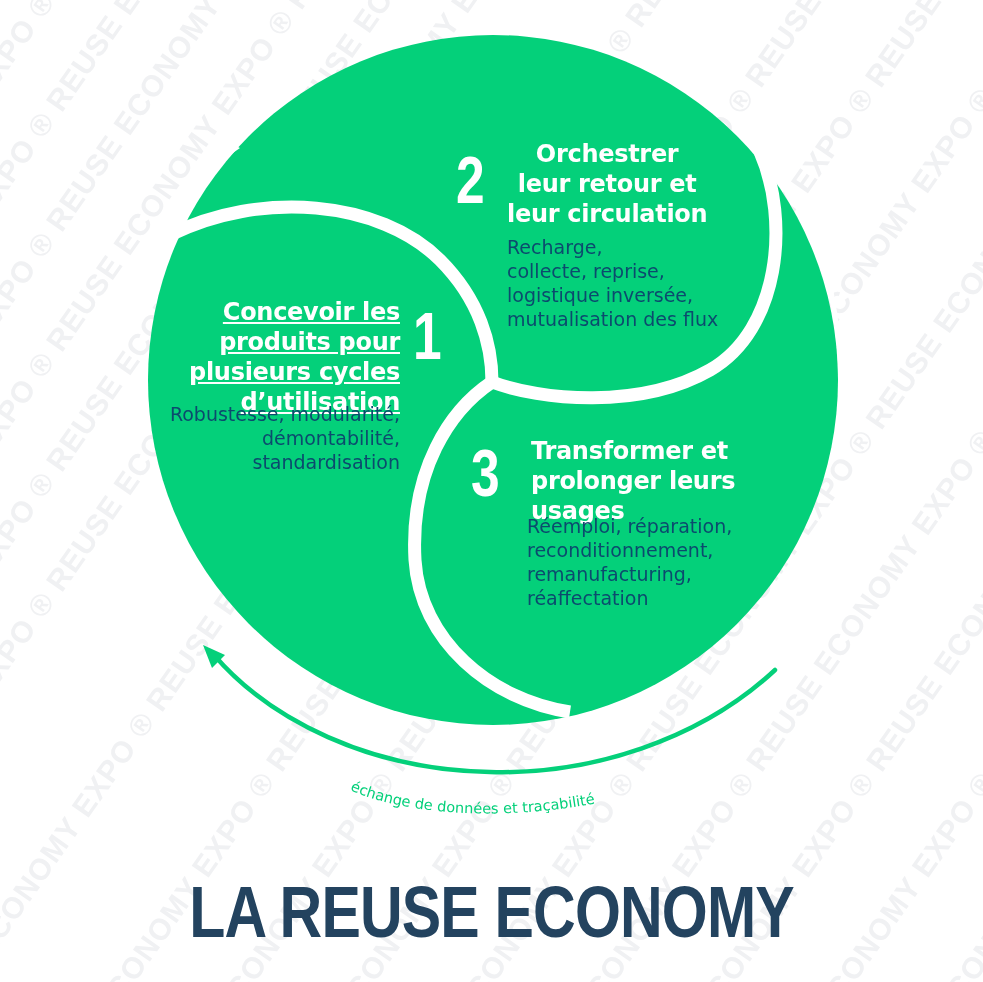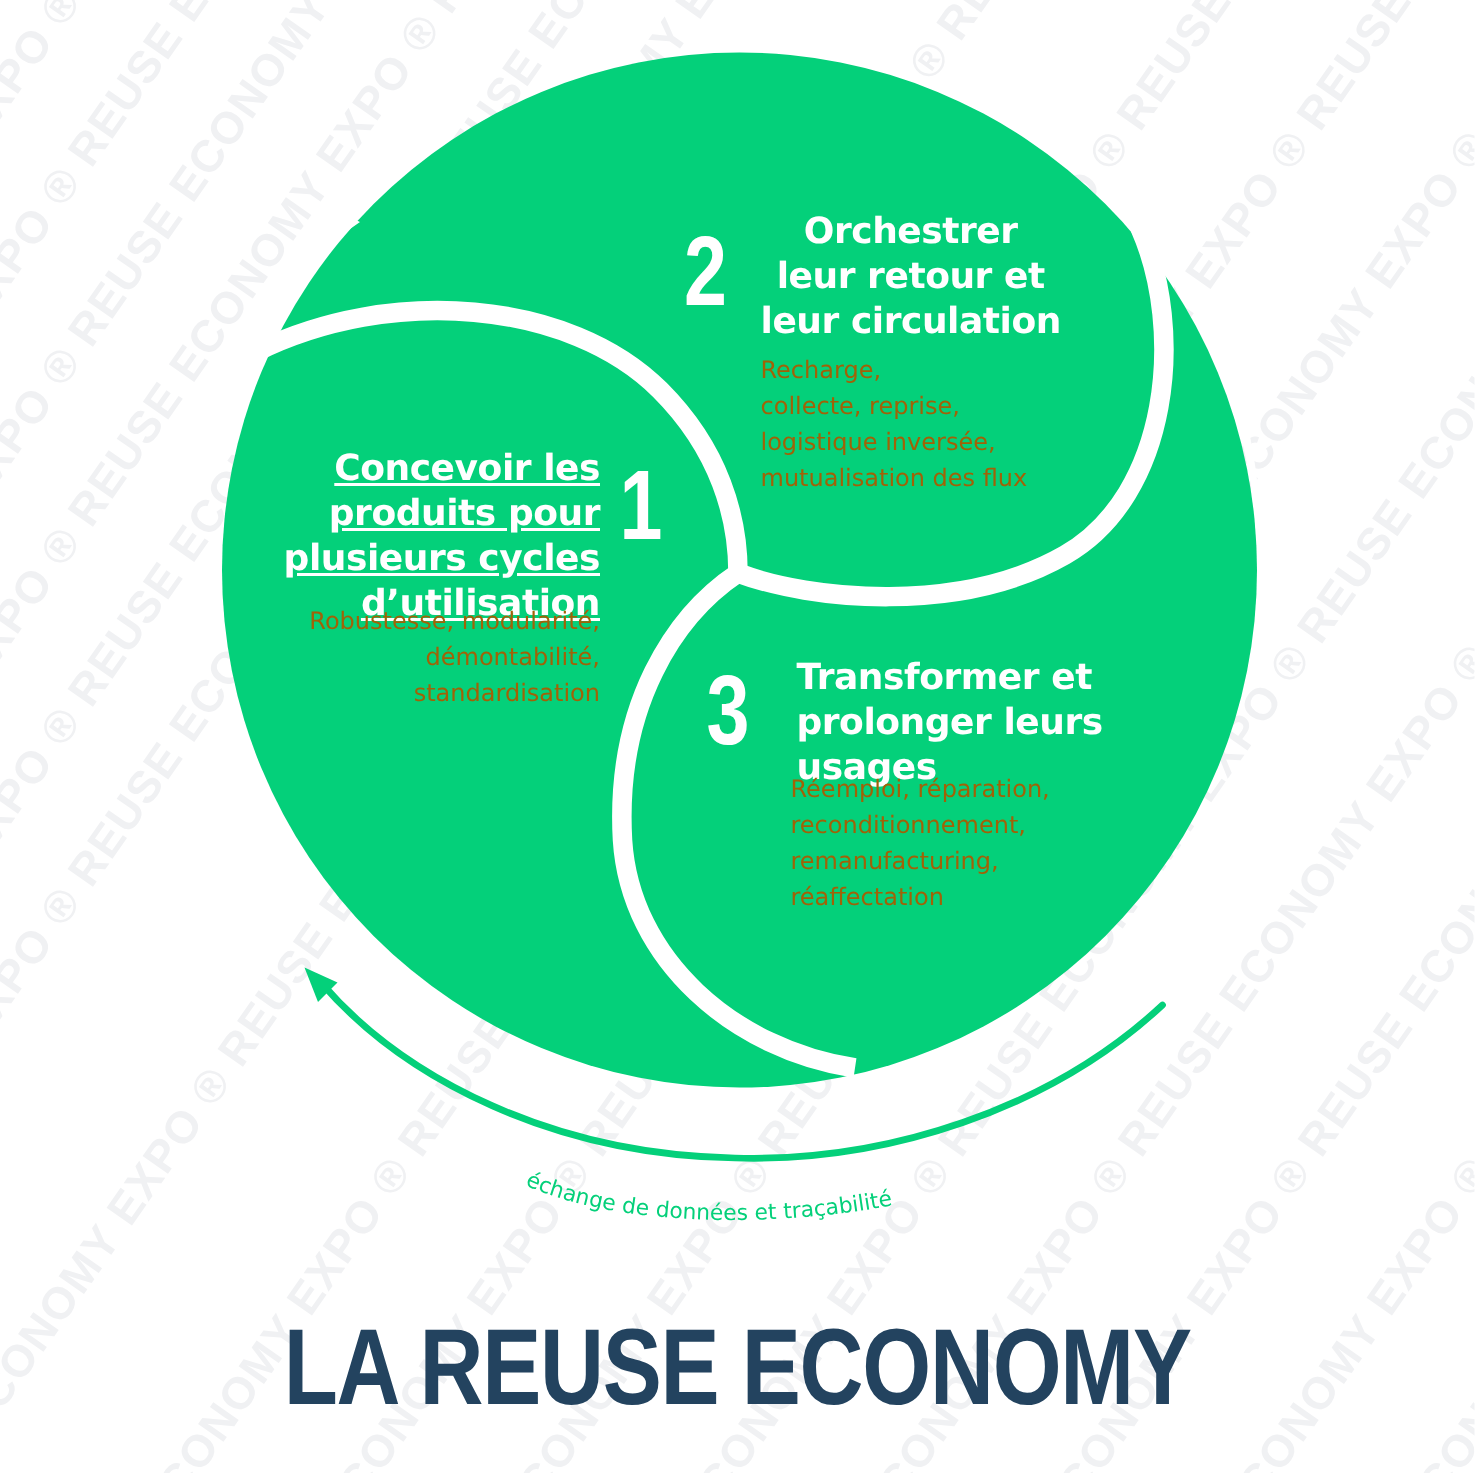--- a/index.html
+++ b/index.html
@@ -21,21 +21,21 @@
       position: absolute; color: #ffffff;
       font-family: "Liberation Sans", sans-serif; font-weight: bold;
       font-size: 66px; line-height: 1; transform: scaleX(0.78); transform-origin: left top;
       z-index: 2;
     }
     .title {
       position: absolute; color: #ffffff; font-weight: bold;
       font-size: 24px; line-height: 30px; letter-spacing: -0.3px; white-space: pre; z-index: 2;
     }
     .desc {
-      position: absolute; color: #a16207; font-size: 16px; line-height: 24px;
+      position: absolute; color: #0c4a6e; font-size: 19px; line-height: 24px;
       white-space: pre; z-index: 2;
     }
     .right { text-align: right; }
     .main-title {
       position: absolute; left: 0; width: 983px; top: 872px; text-align: center;
       color: #23435f; font-family: "Liberation Sans", sans-serif; font-weight: bold;
       font-size: 72px; line-height: 80px; letter-spacing: -1px;
       transform: scaleX(0.82); transform-origin: center top; z-index: 2;
     }
   </style>

